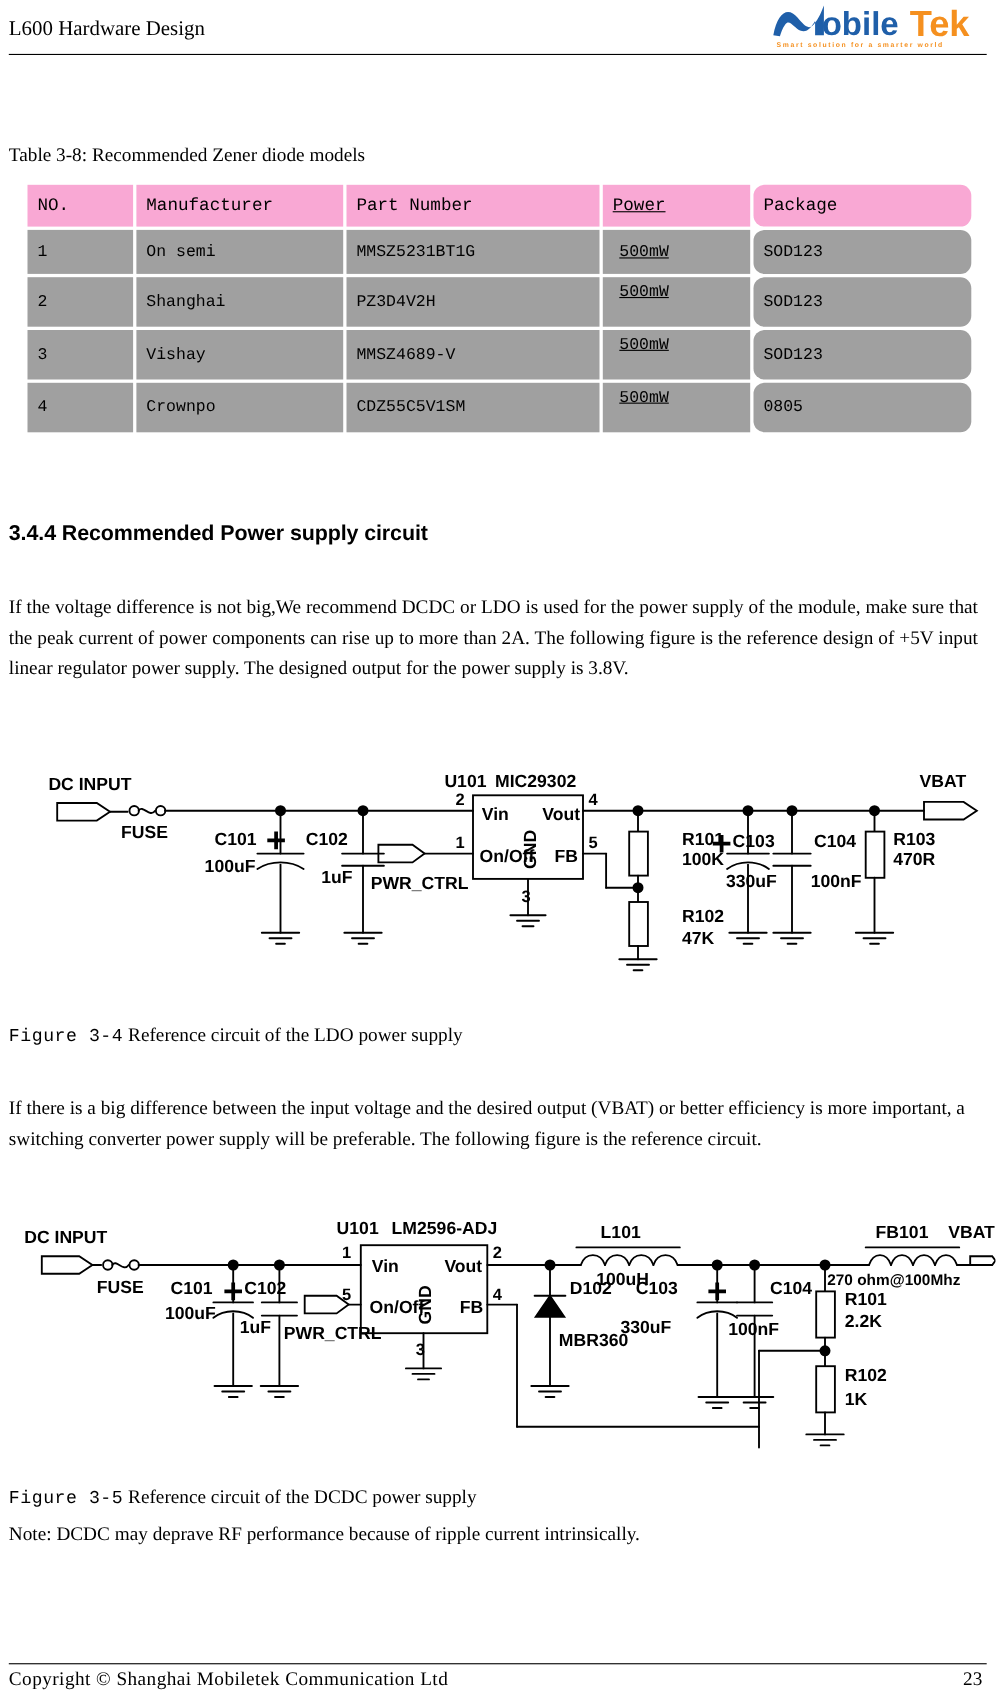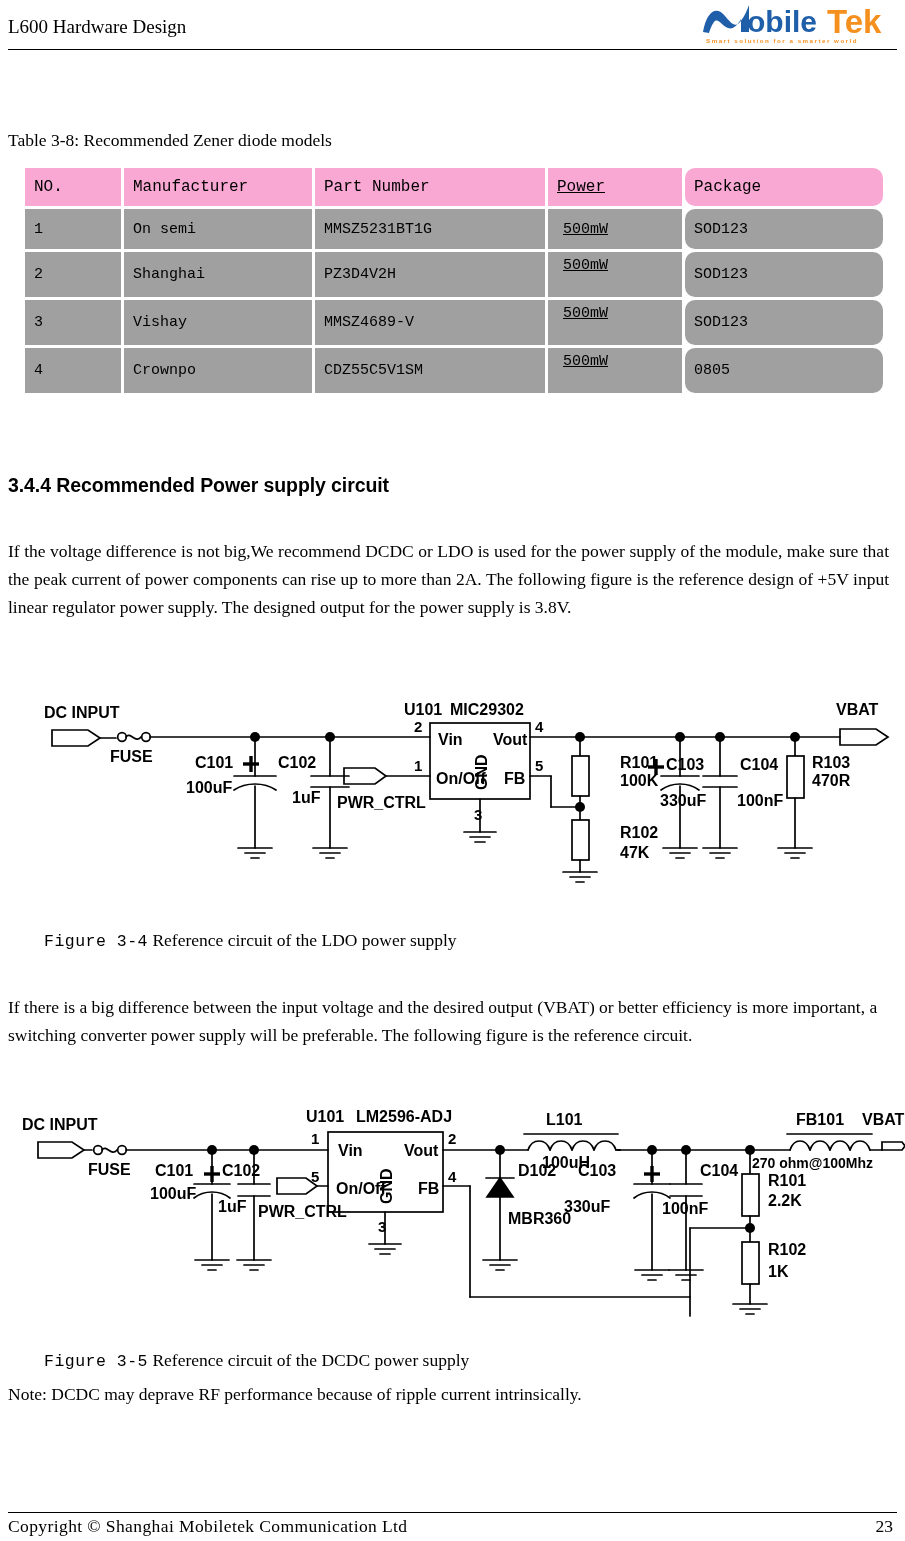--- a/index.html
+++ b/index.html
@@ -45,21 +45,20 @@
     font-size:19.5px;
     font-weight:bold;
     letter-spacing:-0.1px;
   }
 
   .caption{
     position:absolute;
     font-size:17.5px;
     font-family:"Liberation Serif",serif;
     white-space:nowrap;
-    margin-left:36px;
   }
   .caption .figlabel{
     font-family:"Liberation Mono", monospace;
     font-size:16.5px;
     letter-spacing:0.5px;
   }
 
   
   .tbl{position:absolute;left:22px;top:165px;}
   .tbl table{border-collapse:separate;border-spacing:3px 3px;}

